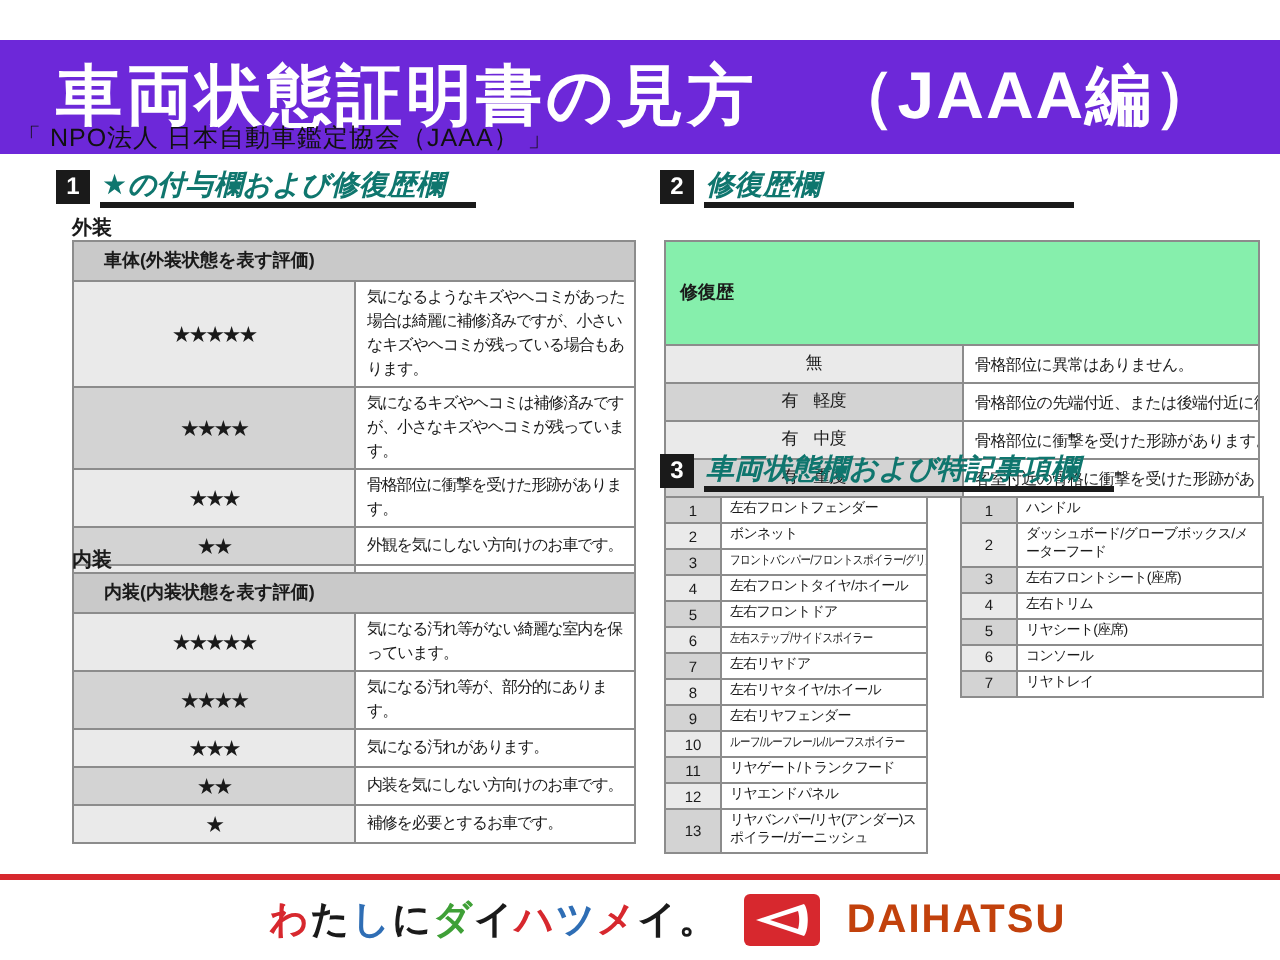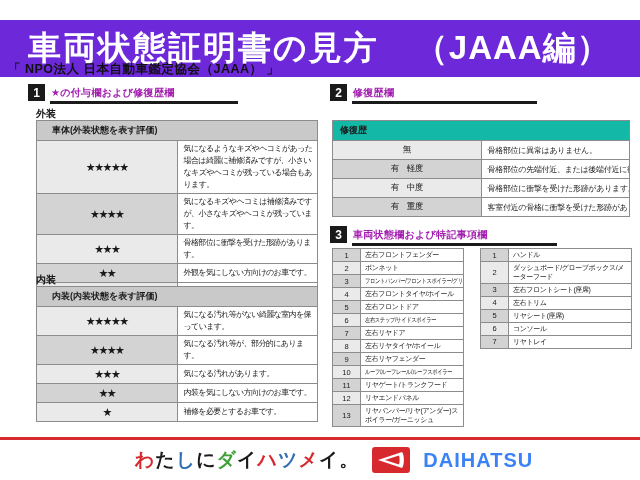--- a/index.html
+++ b/index.html
@@ -5,27 +5,27 @@
   * { margin:0; padding:0; box-sizing:border-box; }
   body { background:#fff; font-family:"Liberation Sans","DejaVu Sans",sans-serif; }
   .page { position:relative; width:640px; height:480px; background:#ffffff; overflow:hidden; }
 
   
   .banner { position:absolute; left:0; top:0; width:640px; height:57px; background:#6d28d9;
             display:flex; align-items:center;margin-top:20px; }
   .banner-title { color:#fff; font-size:33px; font-weight:bold; letter-spacing:2px; margin-left:28px; white-space:nowrap; }
   .banner-edition { color:#fff; font-size:33px; font-weight:bold; letter-spacing:1px; margin-left:36px; white-space:nowrap; }
 
-  .subtitle { position:absolute; left:8px; top:61px; font-size:12.5px; color:#111; letter-spacing:0.5px;font-weight:bold; }
+  .subtitle { position:absolute; left:8px; top:61px; font-size:12.5px; color:#111; letter-spacing:0.5px; }
 
   
   .sec { position:absolute; display:flex; align-items:center; }
   .sec-num { width:17px; height:17px; background:#1a1a1a; color:#fff; font-size:12px; font-weight:bold;
              display:flex; align-items:center; justify-content:center; }
-  .sec-title { font-size:10px; font-weight:bold; color:#a21caf; margin-left:6px; white-space:nowrap; letter-spacing:0.3px; }
+  .sec-title { font-size:14px; font-weight:bold; color:#0f766e; margin-left:6px; white-space:nowrap; letter-spacing:0.3px;font-style:italic; }
   .sec-line { position:absolute; height:2.5px; background:#1a1a1a; }
 
   .group-label { position:absolute; font-size:10px; font-weight:bold; color:#1a1a1a; }
 
   
   table { border-collapse:collapse; table-layout:fixed; }
   td { border:1px solid #8c8c8c; overflow:hidden; vertical-align:middle; }
   .tbl-wrap { position:absolute; }
 
   
@@ -33,21 +33,21 @@
   .star-tbl .hdr td { background:#c9c9c9; font-size:9px; font-weight:bold; padding:3px 15px; height:17px; color:#1a1a1a; }
   .star-tbl td.lab { width:50px; text-align:center; font-size:11px; font-weight:bold; letter-spacing:-1.5px;
                      color:#1a1a1a; padding:1px 0; }
   .star-tbl td.desc { font-size:8px; letter-spacing:-0.6px; line-height:1.5; color:#1a1a1a; padding:2px 4px 2px 6px;margin-left:21px; }
   .star-tbl tbody tr { height:19px; }
   .star-tbl tbody tr:nth-child(odd) td.lab { background:#eaeaea; }
   .star-tbl tbody tr:nth-child(even) td.lab { background:#d3d3d3; }
 
   
   .repair-tbl { width:298px; }
-  .repair-tbl .hdr td { background:#14b8a6; font-size:9px; font-weight:bold; padding:3px 7px; height:17px; color:#1a1a1a;margin-left:26px; }
+  .repair-tbl .hdr td { background:#86efac; font-size:9px; font-weight:bold; padding:19px 7px; height:17px; color:#1a1a1a;margin-left:26px; }
   .repair-tbl td.lab { width:42px; text-align:center; font-size:8.5px; letter-spacing:-0.5px; color:#1a1a1a; padding:1px; }
   .repair-tbl td.desc { font-size:8px; letter-spacing:-0.3px; color:#1a1a1a; padding:2px 4px 2px 6px; white-space:nowrap; }
   .repair-tbl tbody tr { height:19px; }
   .repair-tbl tbody tr:nth-child(odd) td.lab { background:#eaeaea; }
   .repair-tbl tbody tr:nth-child(even) td.lab { background:#d3d3d3; }
 
   
   .parts-tbl td.no { width:28px; text-align:center; font-size:7.5px; color:#1a1a1a; padding:0; }
   .parts-tbl td.nm { font-size:7px; letter-spacing:-0.4px; color:#1a1a1a; padding:1px 4px; line-height:1.35; white-space:nowrap; }
   .parts-tbl td.nm.wrap { white-space:normal; }
@@ -58,21 +58,21 @@
   .parts-right { width:152px; }
   .fit { display:inline-block; white-space:nowrap; transform:scaleX(0.82); transform-origin:0 50%; font-size:6.4px; }
 
   
   .footer-line { position:absolute; left:0; top:437px; width:640px; height:3px; background:#d7282e; }
   .footer { position:absolute; left:14px; top:443px; width:640px; height:34px;
             display:flex; align-items:center; justify-content:center; gap:13px; }
   .slogan { display:flex; align-items:flex-end; font-weight:bold; font-size:19px; letter-spacing:1px; }
   .brand-mark { width:38px; height:26px; background:#d7282e; border-radius:3px;
                 display:flex; align-items:center; justify-content:center; }
-  .brand-text { color:#3b82f6; font-size:20px; font-weight:bold; letter-spacing:1px; }
+  .brand-text { color:#c2410c; font-size:20px; font-weight:bold; letter-spacing:1px; }
 </style>
 </head>
 <body>
 
 <div class="page">
 
   <div class="banner">
     <span class="banner-title">車両状態証明書の見方</span>
     <span class="banner-edition">（JAAA編）</span>
   </div>

